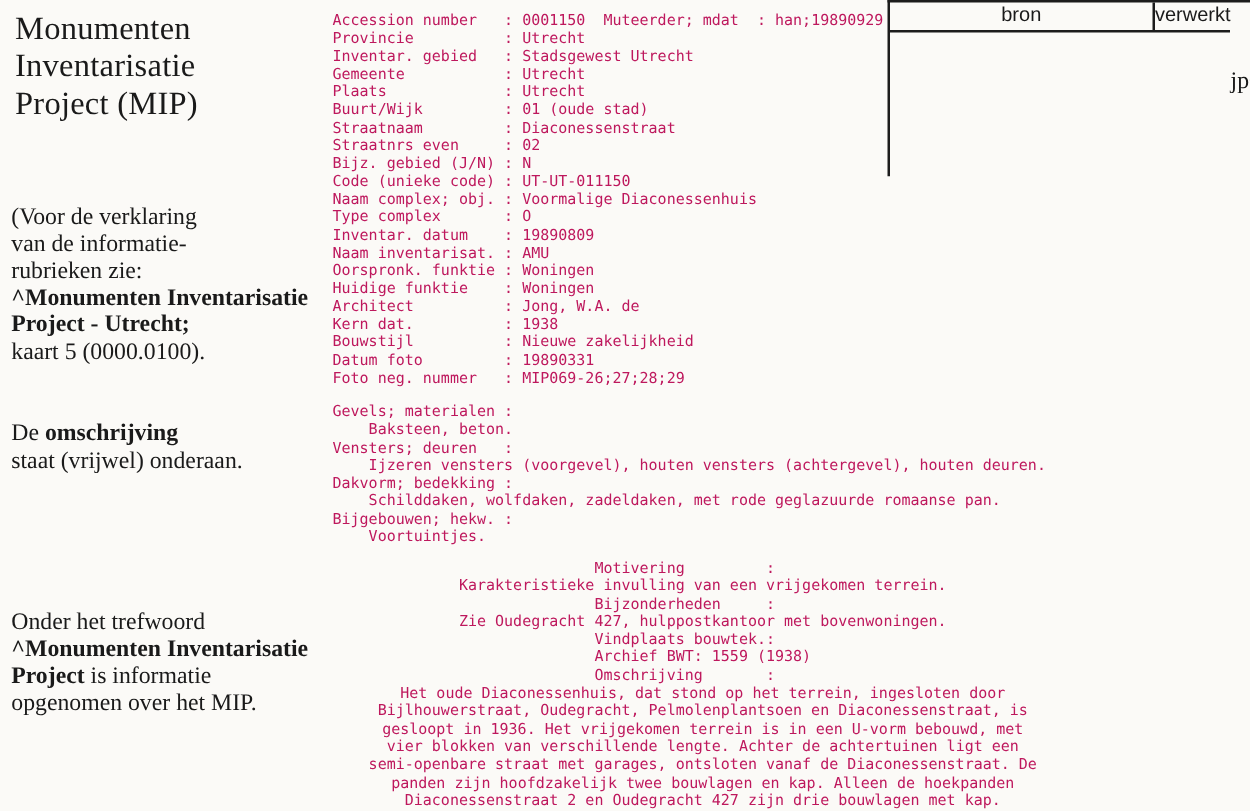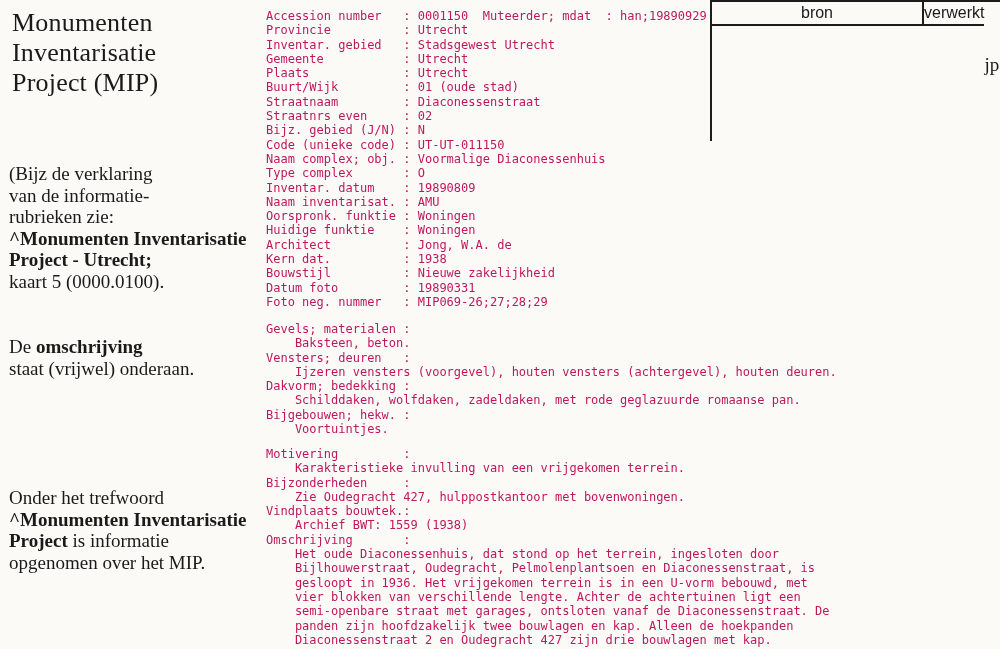--- a/index.html
+++ b/index.html
@@ -48,21 +48,21 @@
     left: 266px;
     margin: 0;
     font-family: "DejaVu Sans Mono", monospace;
     font-size: 12px;
     line-height: 14.3px;
     color: #be185d;
     white-space: pre;
   }
   #record-header { top: 9px; }
   #record-physical { top: 322px; }
-  #record-description { top: 447px; }
+  #record-description { top: 447px; text-align: center; }
   
   .ref-table {
     position: absolute;
     left: 710px;
     top: 0;
     width: 290px;
     height: 141px;
     border-top: 2px solid #1c1c1c;
     border-left: 2px solid #1c1c1c;
     box-sizing: border-box;
@@ -109,21 +109,21 @@
 </style>
 </head>
 <body>
 
 <div class="page">
 
   <h1 class="title">Monumenten
 Inventarisatie
 Project (MIP)</h1>
 
-  <p class="note" id="note-verklaring"><span>(Bijz de verklaring
+  <p class="note" id="note-verklaring"><span>(Voor de verklaring
 van de informatie-
 rubrieken zie:
 </span><span class="b">^Monumenten Inventarisatie
 Project - Utrecht;
 </span><span>kaart 5 (0000.0100).</span></p>
 
   <p class="note" id="note-omschrijving"><span>De </span><span class="b">omschrijving</span><span>
 staat (vrijwel) onderaan.</span></p>
 
   <p class="note" id="note-trefwoord"><span>Onder het trefwoord

